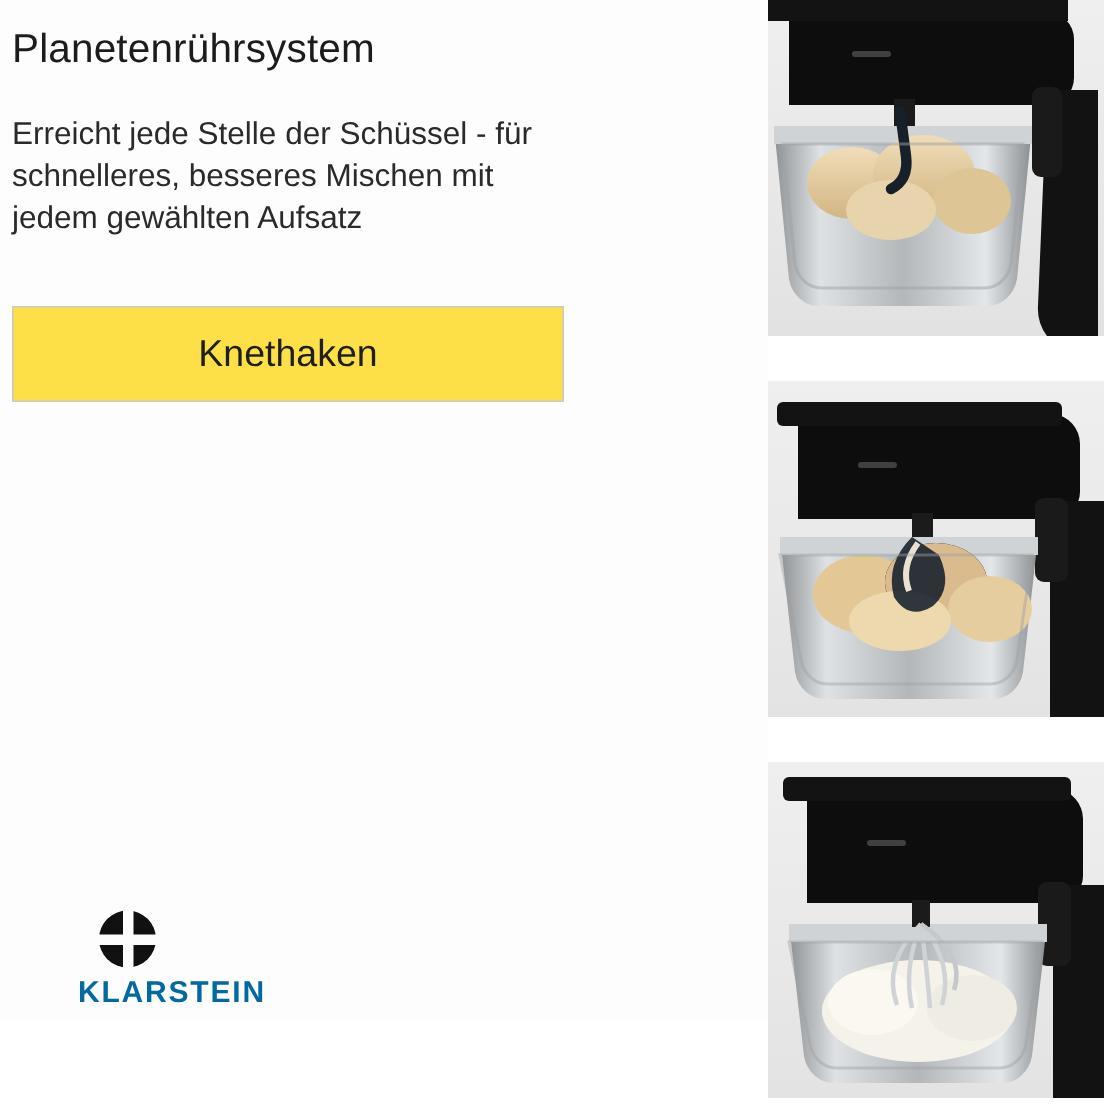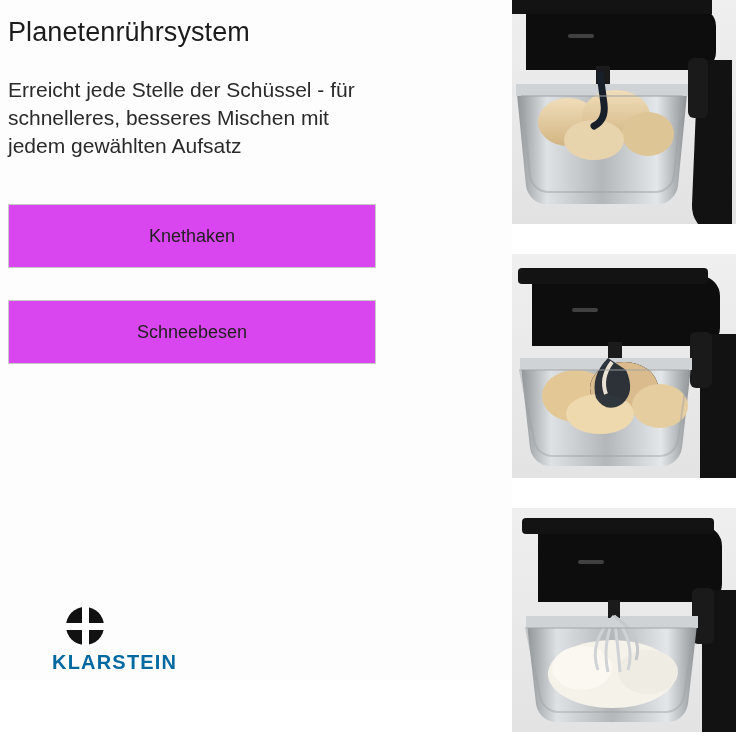--- a/index.html
+++ b/index.html
@@ -44,26 +44,26 @@
     font-weight: 400;
   }
 
   .attachments {
     margin: 44px 0 0 2px;
     width: 368px;
   }
   .attachment {
     height: 64px;
     border: 1px solid #c9c9c9;
-    background: #d946ef;
+    background: #fde047;
     display: flex;
     align-items: center;
     justify-content: center;
     margin-bottom: 32px;
-    font-size: 18px;
+    font-size: 25px;
     color: #1f1f1f;
   }
 
   
   .brand {
     position: absolute;
     left: 52px;
     bottom: 6px;
     width: 200px;
   }
@@ -143,23 +143,20 @@
 
 <div class="page">
 
   <div class="left">
     <h1 class="title">Planetenrührsystem</h1>
     <p class="subtitle">Erreicht jede Stelle der Schüssel - für schnelleres, besseres Mischen mit jedem gewählten Aufsatz</p>
 
     <div class="attachments">
       <div class="attachment">
         <span>Knethaken</span>
-      </div>
-      <div class="attachment">
-        <span>Schneebesen</span>
       </div>
     </div>
   </div>
 
   <div class="brand">
     <div class="brand-mark">
       <div class="circle"></div>
       <div class="slot-v"></div>
       <div class="slot-h"></div>
     </div>

